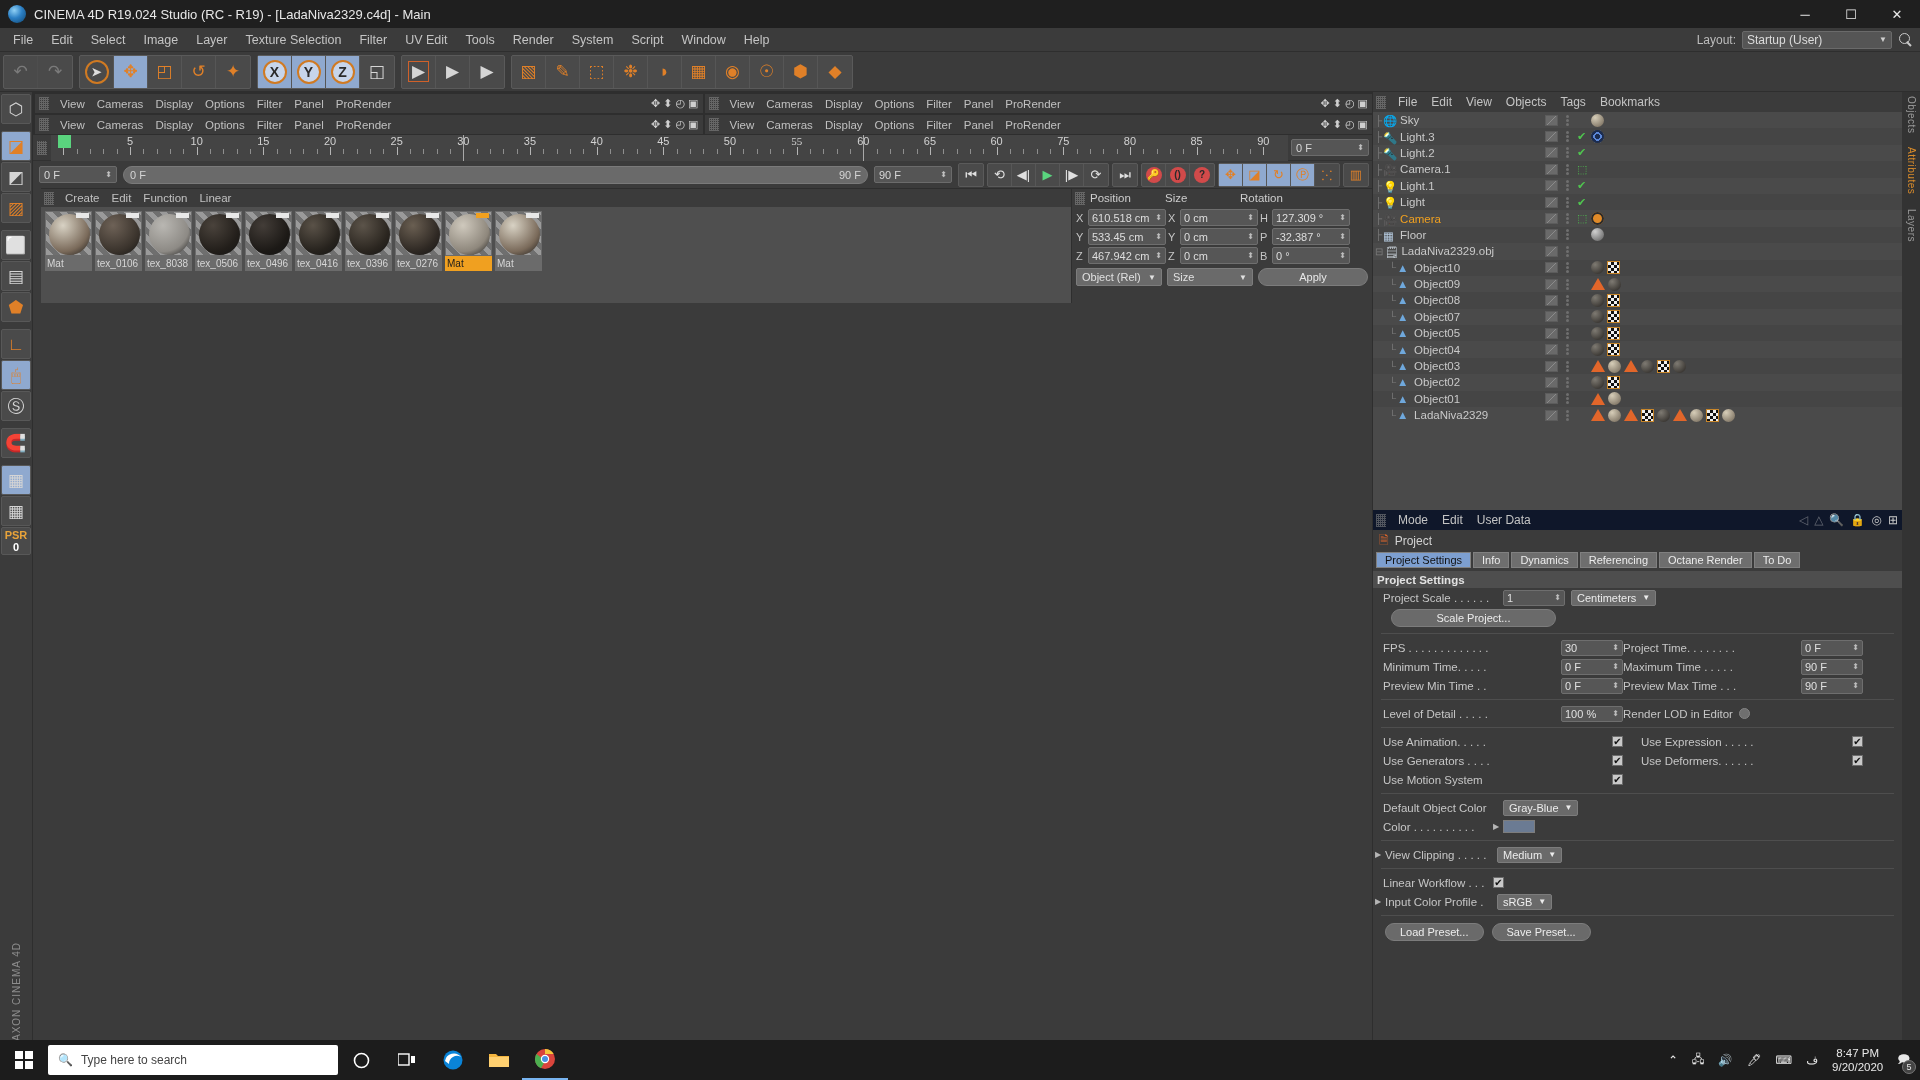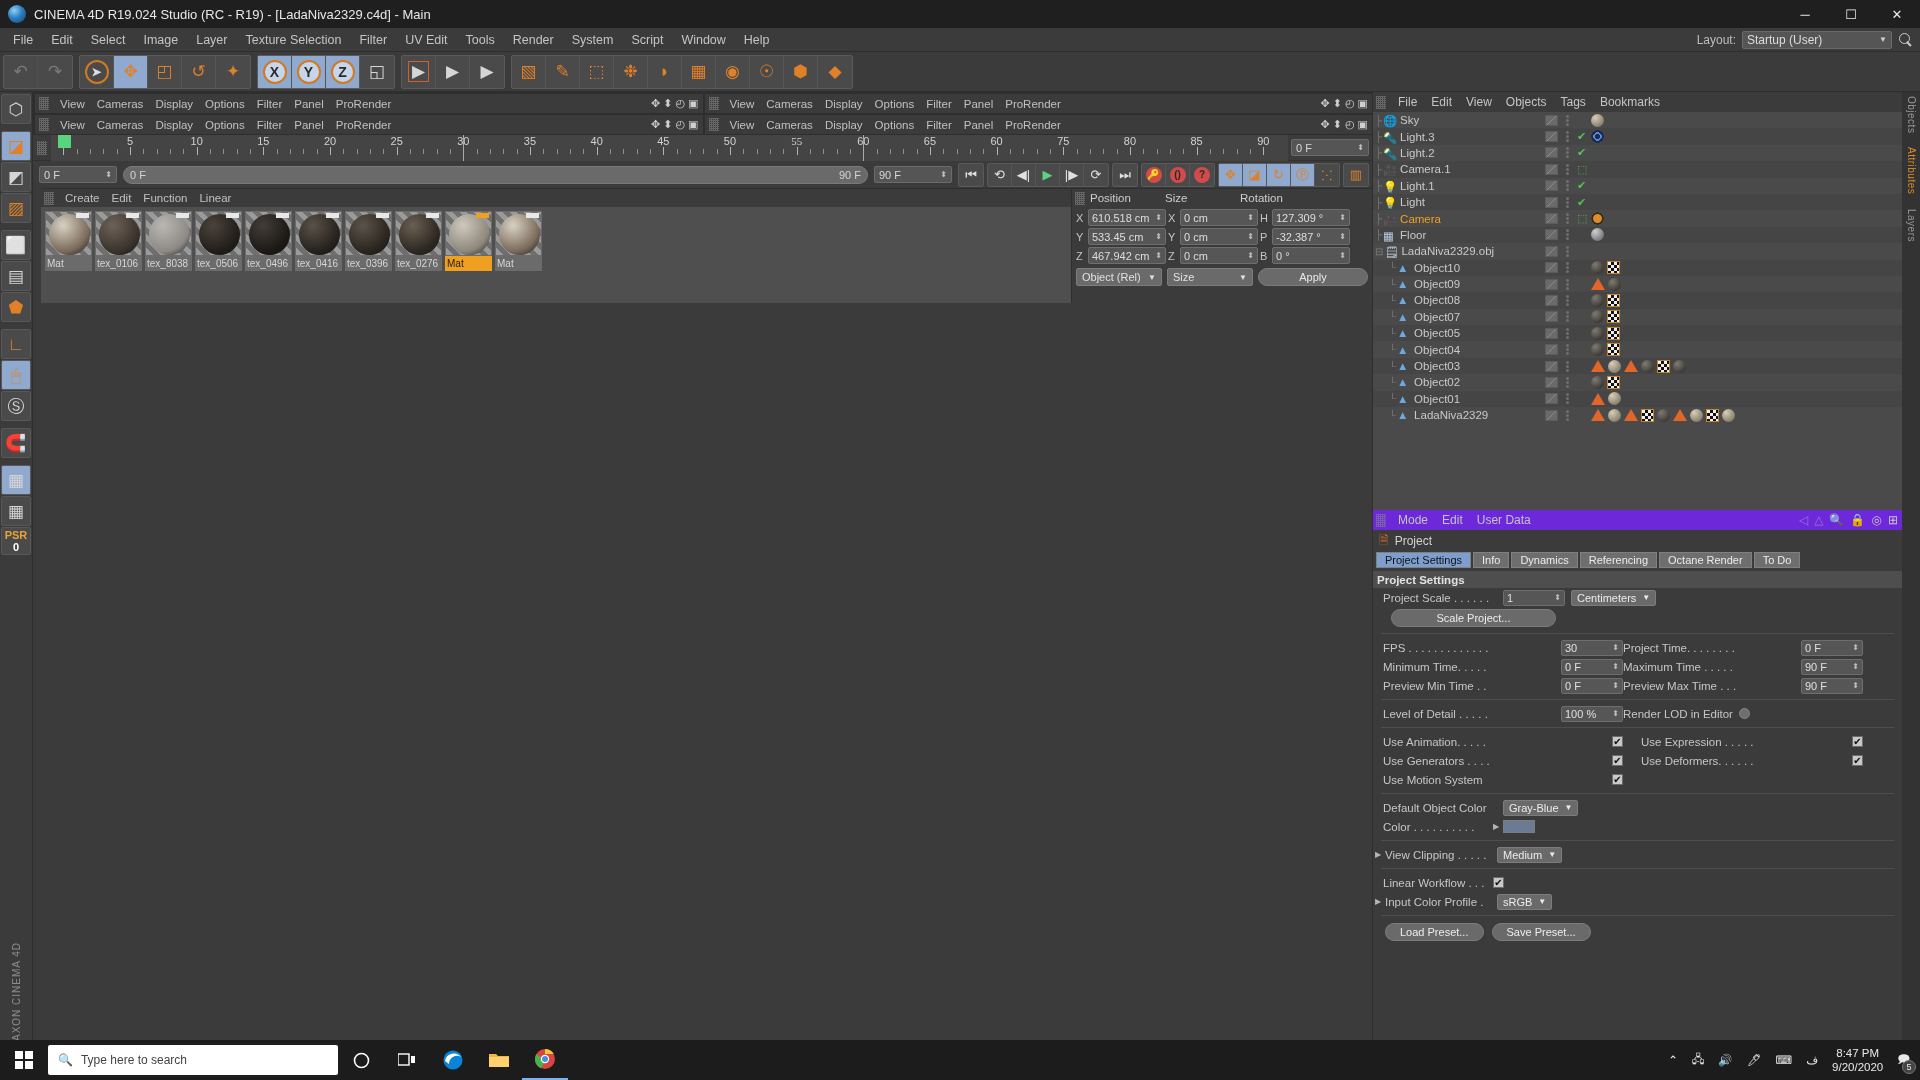--- a/index.html
+++ b/index.html
@@ -141,21 +141,21 @@
   .omcolrow:nth-child(even){background:#454545;}
   .dotcol{width:13px;display:flex;flex-direction:column;align-items:center;gap:1px;}
   .dotcol i{width:3px;height:3px;background:#6f6f6f;border-radius:50%;display:block;}
   .vsq{width:13px;height:11px;background:linear-gradient(135deg,#6a6a6a 0 48%,#8b8b8b 48% 52%,#6a6a6a 52% 100%);border:1px solid #5c5c5c;}
   .chk{color:#4fc44f;font-size:11px;width:11px;}
   .tagball{width:13px;height:13px;border-radius:50%;}
   .tri{width:0;height:0;border-left:7px solid transparent;border-right:7px solid transparent;border-bottom:12px solid #e2662a;}
   .checker{width:13px;height:13px;border:1px solid #c8862a;
      background-image:repeating-conic-gradient(#111 0 25%, #f0f0f0 0 50%);background-size:6px 6px;}
 
-  .attrhead{height:20px;background:#6d28d9;display:flex;align-items:center;padding-left:3px;}
+  .attrhead{height:20px;background:#0f172a;display:flex;align-items:center;padding-left:3px;}
   .attrobj{height:22px;display:flex;align-items:center;gap:6px;padding-left:6px;background:#3b3b3b;font-size:12px;color:#d2d2d2;}
   .tabs{display:flex;gap:2px;padding:0 3px;flex-wrap:wrap;}
   .tab{height:16px;background:#6e6e6e;border:1px solid #808080;display:flex;align-items:center;justify-content:center;font-size:11px;color:#ececec;padding:0 8px;}
   .tab.act{background:#7d9fd0;color:#111;}
   .sechead{height:17px;background:#4e4e4e;display:flex;align-items:center;padding-left:4px;font-size:11.5px;color:#e2e2e2;font-weight:bold;margin-top:3px;}
   .prow{display:flex;align-items:center;height:19px;font-size:11.5px;color:#c6c6c6;padding-left:10px;}
   .pcol{display:flex;align-items:center;width:240px;}
   .plab{flex:1;white-space:nowrap;overflow:hidden;}
   .pfield{width:62px;height:16px;background:#565656;border:1px solid #6e6e6e;border-radius:2px;display:flex;align-items:center;padding:0 3px;font-size:11px;color:#e0e0e0;}
   .pfield .sp{margin-left:auto;font-size:8px;color:#bdbdbd;}

